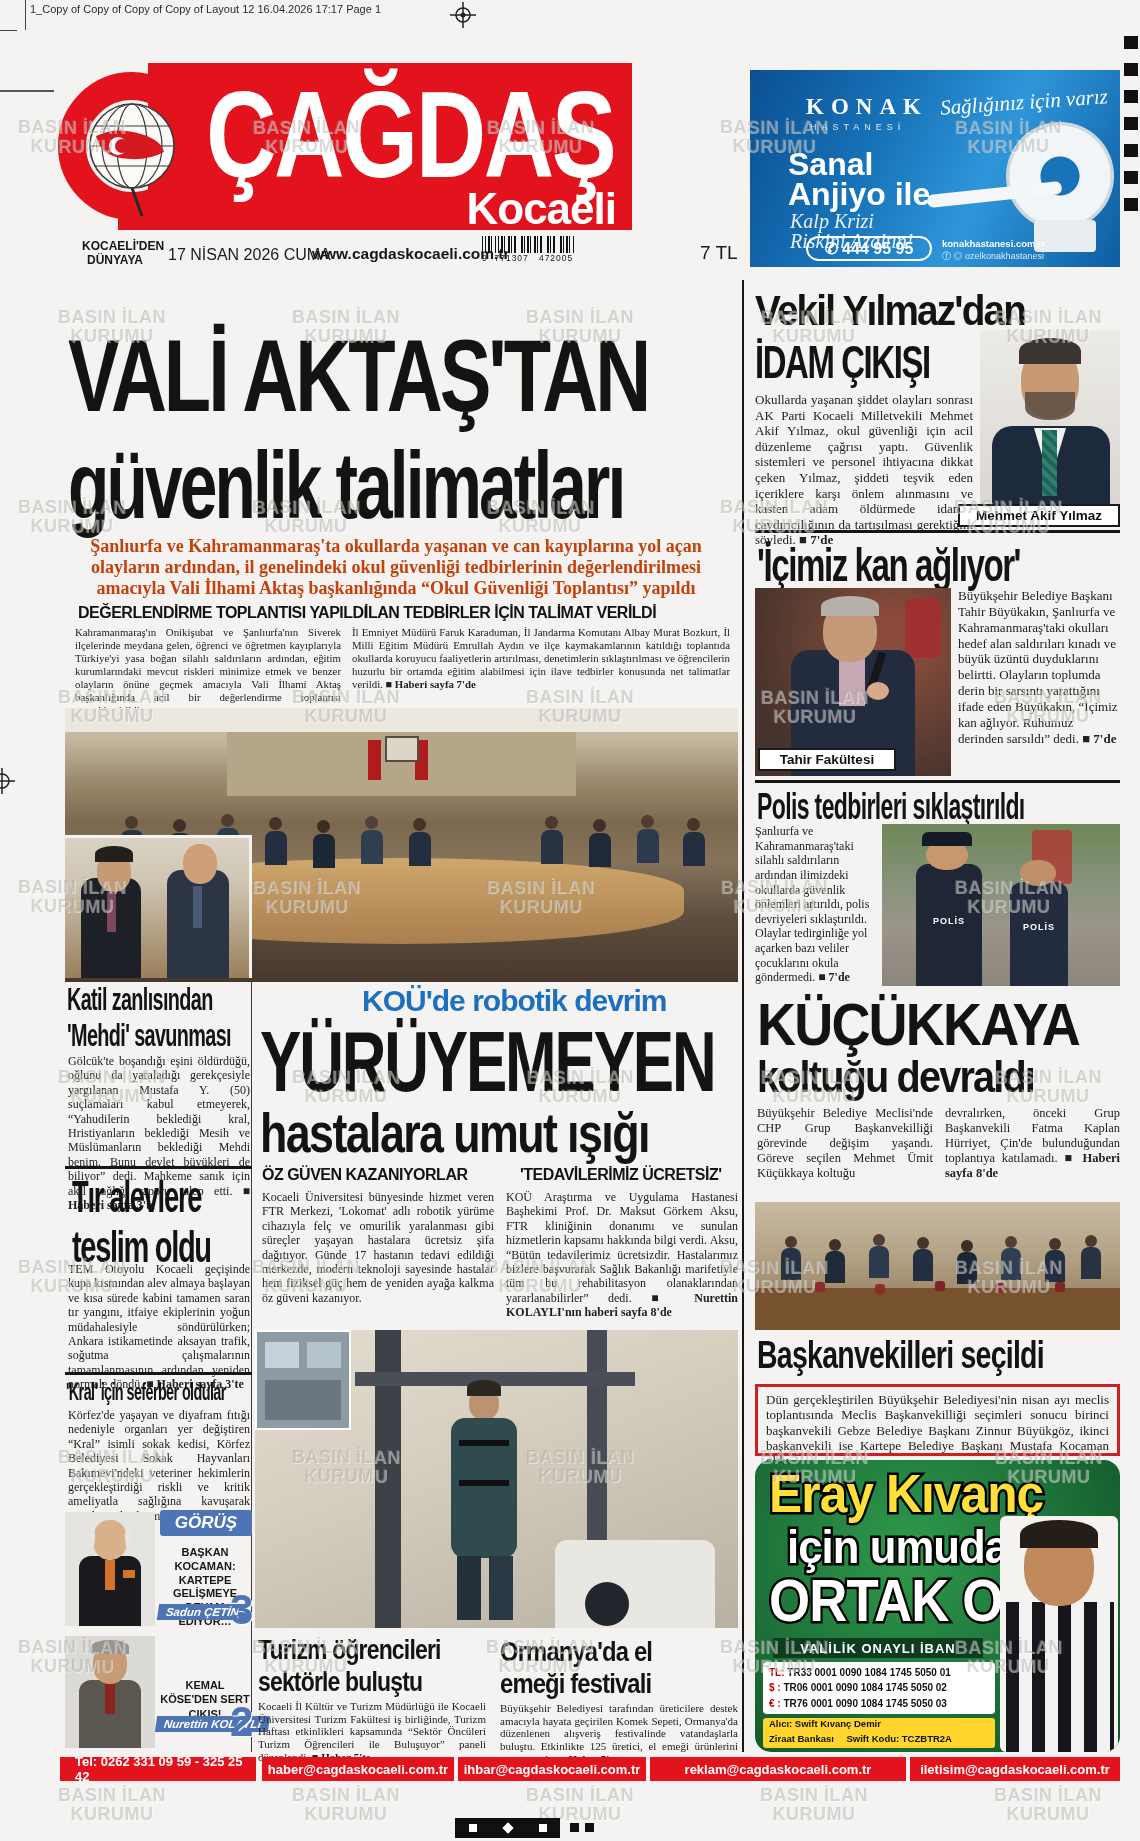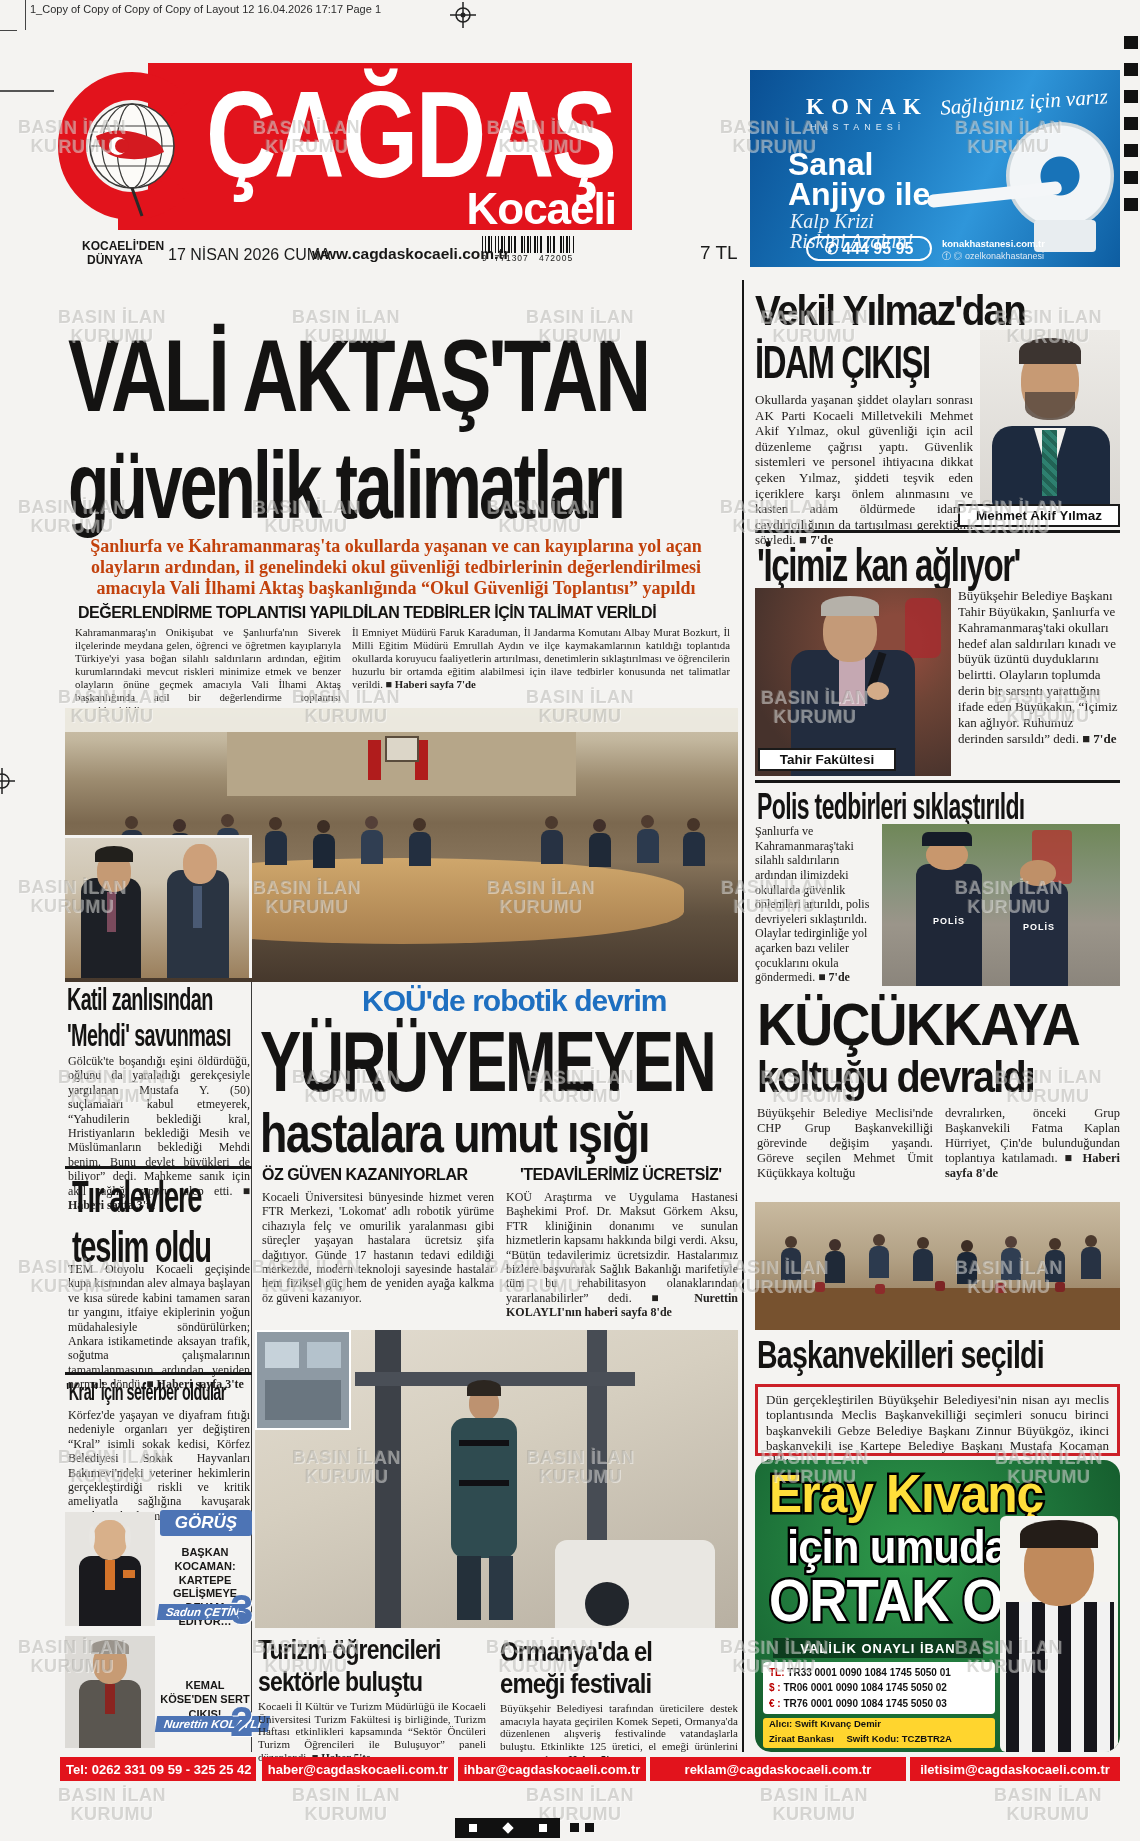--- a/index.html
+++ b/index.html
@@ -339,21 +339,21 @@
       <div style="font-size:9.5px;font-weight:700;color:#111;display:inline;">Ziraat Bankası</div>
       <div style="font-size:9.5px;font-weight:700;color:#111;display:inline;margin-left:8px;">Swift Kodu: TCZBTR2A</div>
     </div>
     <div class="abs" style="right:2px;top:56px;width:118px;height:236px;background:#f4f3ef;border-radius:6px;overflow:hidden;">
       <div style="position:absolute;left:6px;top:86px;width:108px;height:150px;background:repeating-linear-gradient(90deg,#16161c 0 13px,#f2f2f2 13px 26px);"></div>
       <div style="position:absolute;left:24px;top:12px;width:70px;height:78px;background:#c08a5c;border-radius:46%;"></div>
       <div style="position:absolute;left:20px;top:4px;width:78px;height:28px;background:#241d18;border-radius:50% 50% 0 0;"></div>
     </div>
   </div>
 
-  <div class="email-box" style="left:60px;width:196px;justify-content:flex-start;padding-left:6px;">Tel: 0262 331 09 59 - 325 25 42</div>
+  <div class="email-box" style="left:60px;width:196px;justify-content:flex-start;padding-left:15px;">Tel: 0262 331 09 59 - 325 25 42</div>
   <div class="email-box" style="left:262px;width:192px;">haber@cagdaskocaeli.com.tr</div>
   <div class="email-box" style="left:458px;width:188px;">ihbar@cagdaskocaeli.com.tr</div>
   <div class="email-box" style="left:650px;width:256px;">reklam@cagdaskocaeli.com.tr</div>
   <div class="email-box" style="left:910px;width:210px;">iletisim@cagdaskocaeli.com.tr</div>
 
   <div id="wm-layer">
       <div class="wm" style="left: 18px; top: 118px;"><span>BASIN İLAN</span><br><span>KURUMU</span></div>
       <div class="wm" style="left: 252px; top: 118px;"><span>BASIN İLAN</span><br><span>KURUMU</span></div>
       <div class="wm" style="left: 486px; top: 118px;"><span>BASIN İLAN</span><br><span>KURUMU</span></div>
       <div class="wm" style="left: 720px; top: 118px;"><span>BASIN İLAN</span><br><span>KURUMU</span></div>

